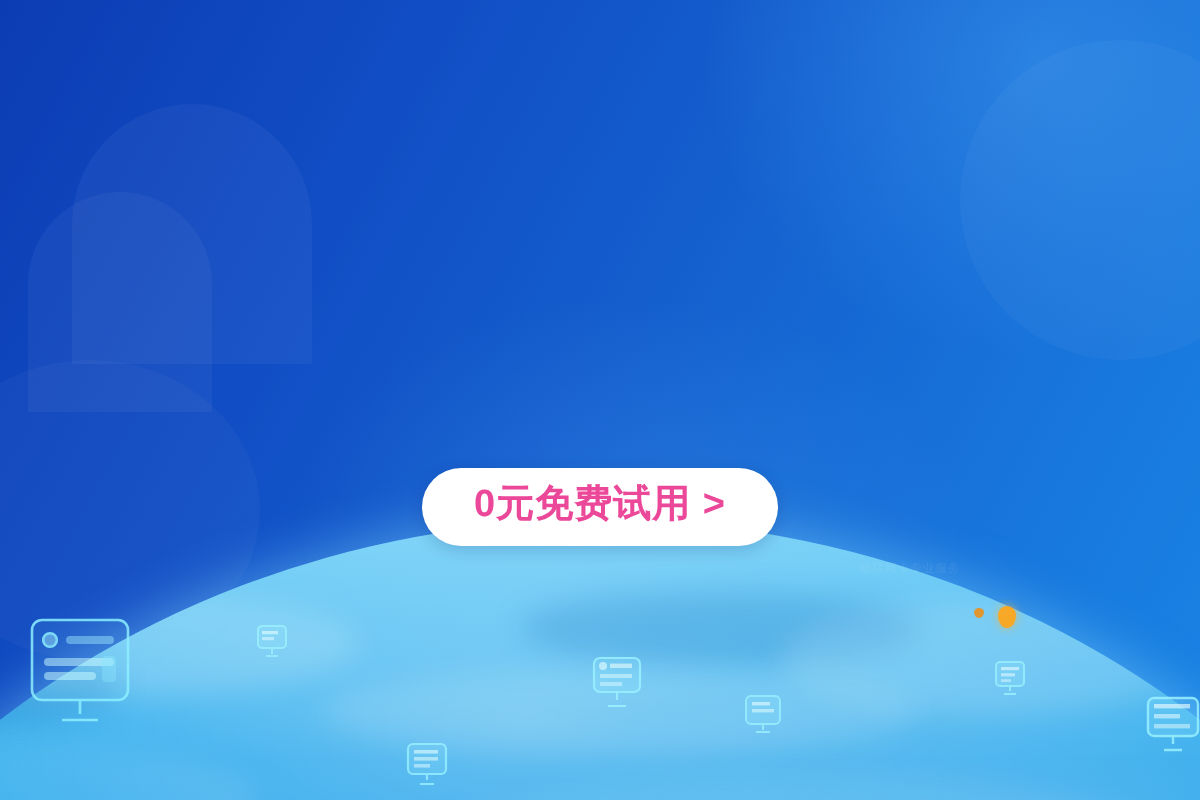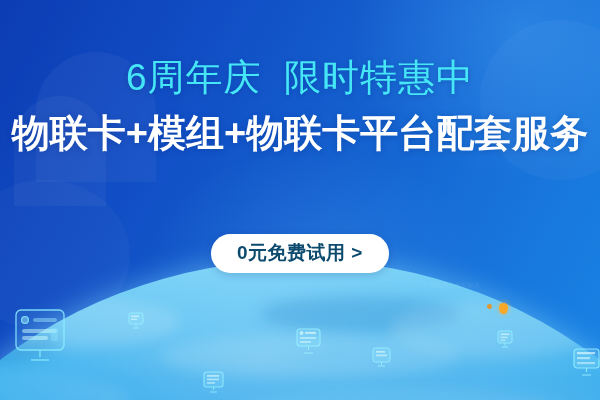--- a/index.html
+++ b/index.html
@@ -83,21 +83,21 @@
     top: 234px;
     width: 600px;
     text-align: center;
   }
   .cta-button {
     display: inline-block;
     box-sizing: border-box;
     min-width: 162px;
     padding: 7px 26px 8px 26px;
     background: #ffffff;
-    color: #0c4a6e;
+    color: #ec4899;
     border: none;
     border-radius: 20px;
     font-family: "Liberation Sans", "DejaVu Sans", sans-serif;
     font-size: 19px;
     font-weight: 700;
     letter-spacing: 0.5px;
     line-height: 1.25;
     cursor: pointer;
     box-shadow: 0 2px 8px rgba(0,30,100,0.18);
     white-space: nowrap;
@@ -266,22 +266,18 @@
       <rect x="4" y="4" width="18" height="2.2" fill="rgba(232,253,255,0.78)" stroke="none"></rect>
       <rect x="4" y="9" width="13" height="2.2" fill="rgba(232,253,255,0.68)" stroke="none"></rect>
       <rect x="4" y="14" width="18" height="2.2" fill="rgba(232,253,255,0.6)" stroke="none"></rect>
       <path d="M13.5 20 v4 M9 27 h9"></path>
     </svg>
   </div>
 
   <div class="accent-dot accent-small"></div>
   <div class="accent-dot accent-big"></div>
 
-  <div class="copy-block">
-    <h1 class="headline-1">6周年庆  限时特惠中</h1>
-    <h2 class="headline-2">物联卡+模组+物联卡平台配套服务</h2>
-  </div>
 
   <div class="cta-wrap">
     <button type="button" class="cta-button">0元免费试用 &gt;</button>
   </div>
 
 </div>
 
 </body></html>

